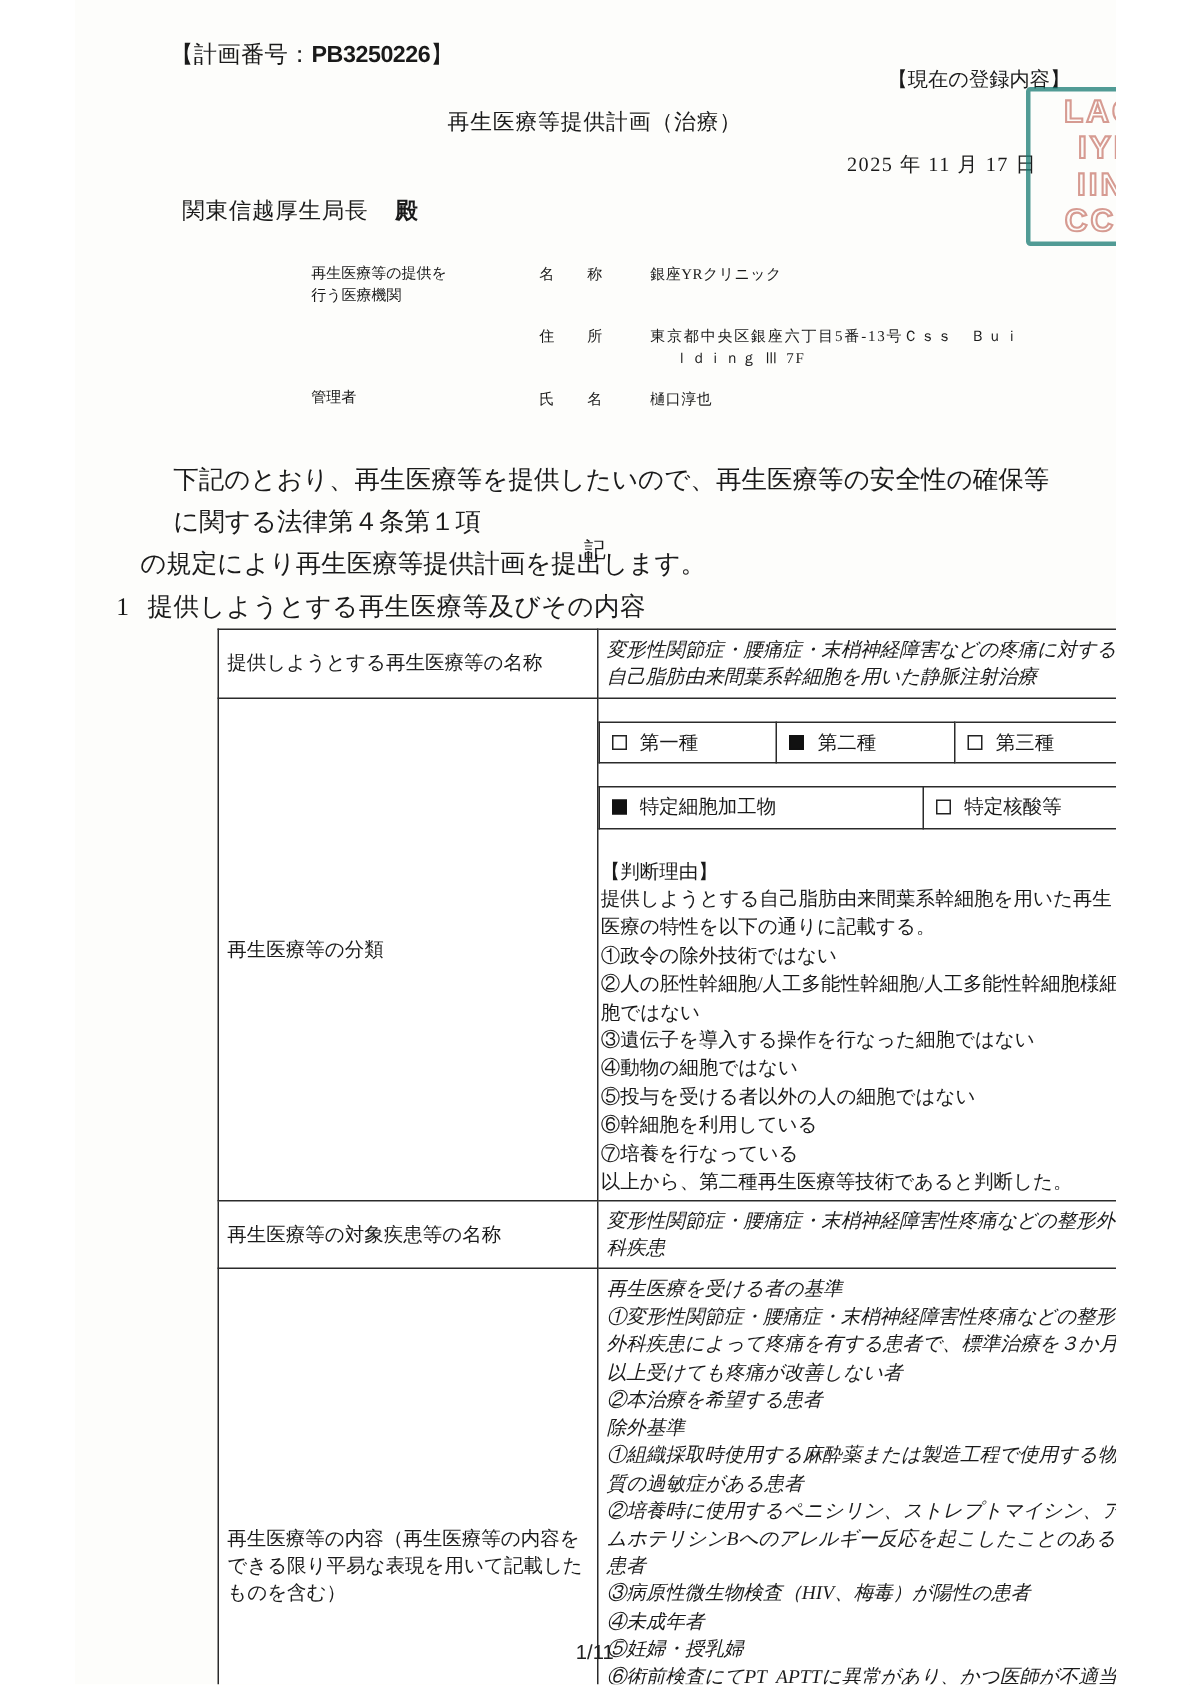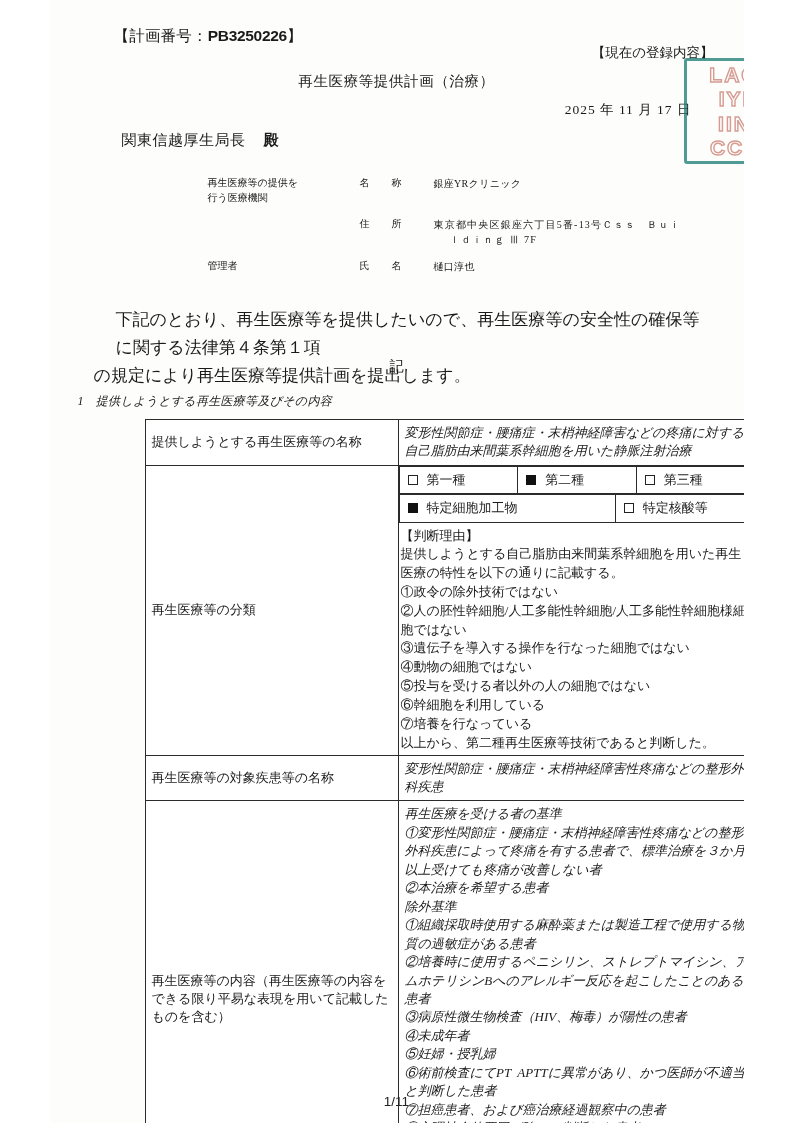--- a/index.html
+++ b/index.html
@@ -158,23 +158,22 @@
     left: 0;
     right: 0;
     top: 357px;
     text-align: center;
     font-size: 14.5px;
   }
   .section-head {
     position: absolute;
     left: 28px;
     top: 393px;
-    font-size: 12px;
+    font-size: 17px;
     letter-spacing: 0.3px;
-    font-style: italic;
   }
   .section-head .no {
     margin-right: 12px;
   }
 
   
   .tbl {
     position: absolute;
     left: 95px;
     top: 419px;
@@ -201,20 +200,21 @@
     white-space: pre-wrap;
     word-break: break-all;
     font-style: italic;
   }
 
   
   .sub {
     width: 100%;
     border-collapse: collapse;
     table-layout: fixed;
+    margin-top: 15px;
   }
   .sub td {
     border: 1px solid #2b2b2b;
     padding: 4px 8px;
     font-size: 13px;
     vertical-align: middle;
     background: #ffffff;
   }
   .sub td.plain {
     border: 0;

